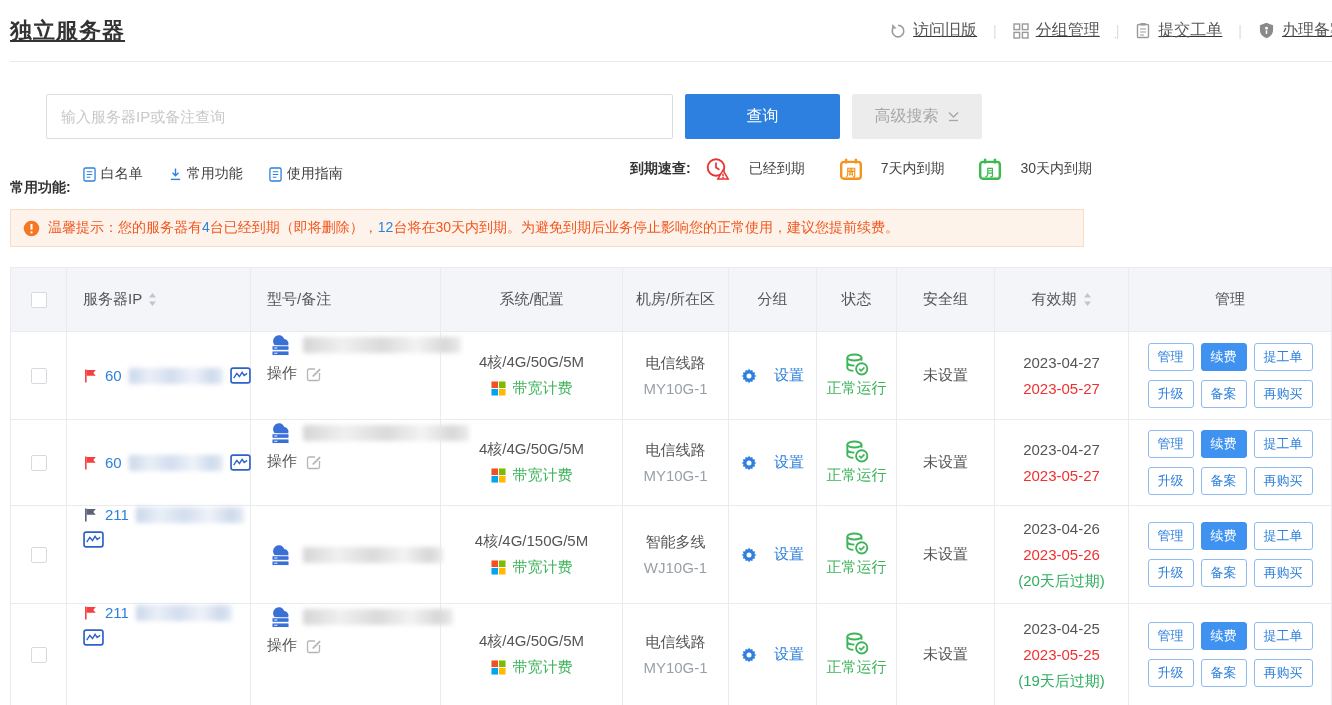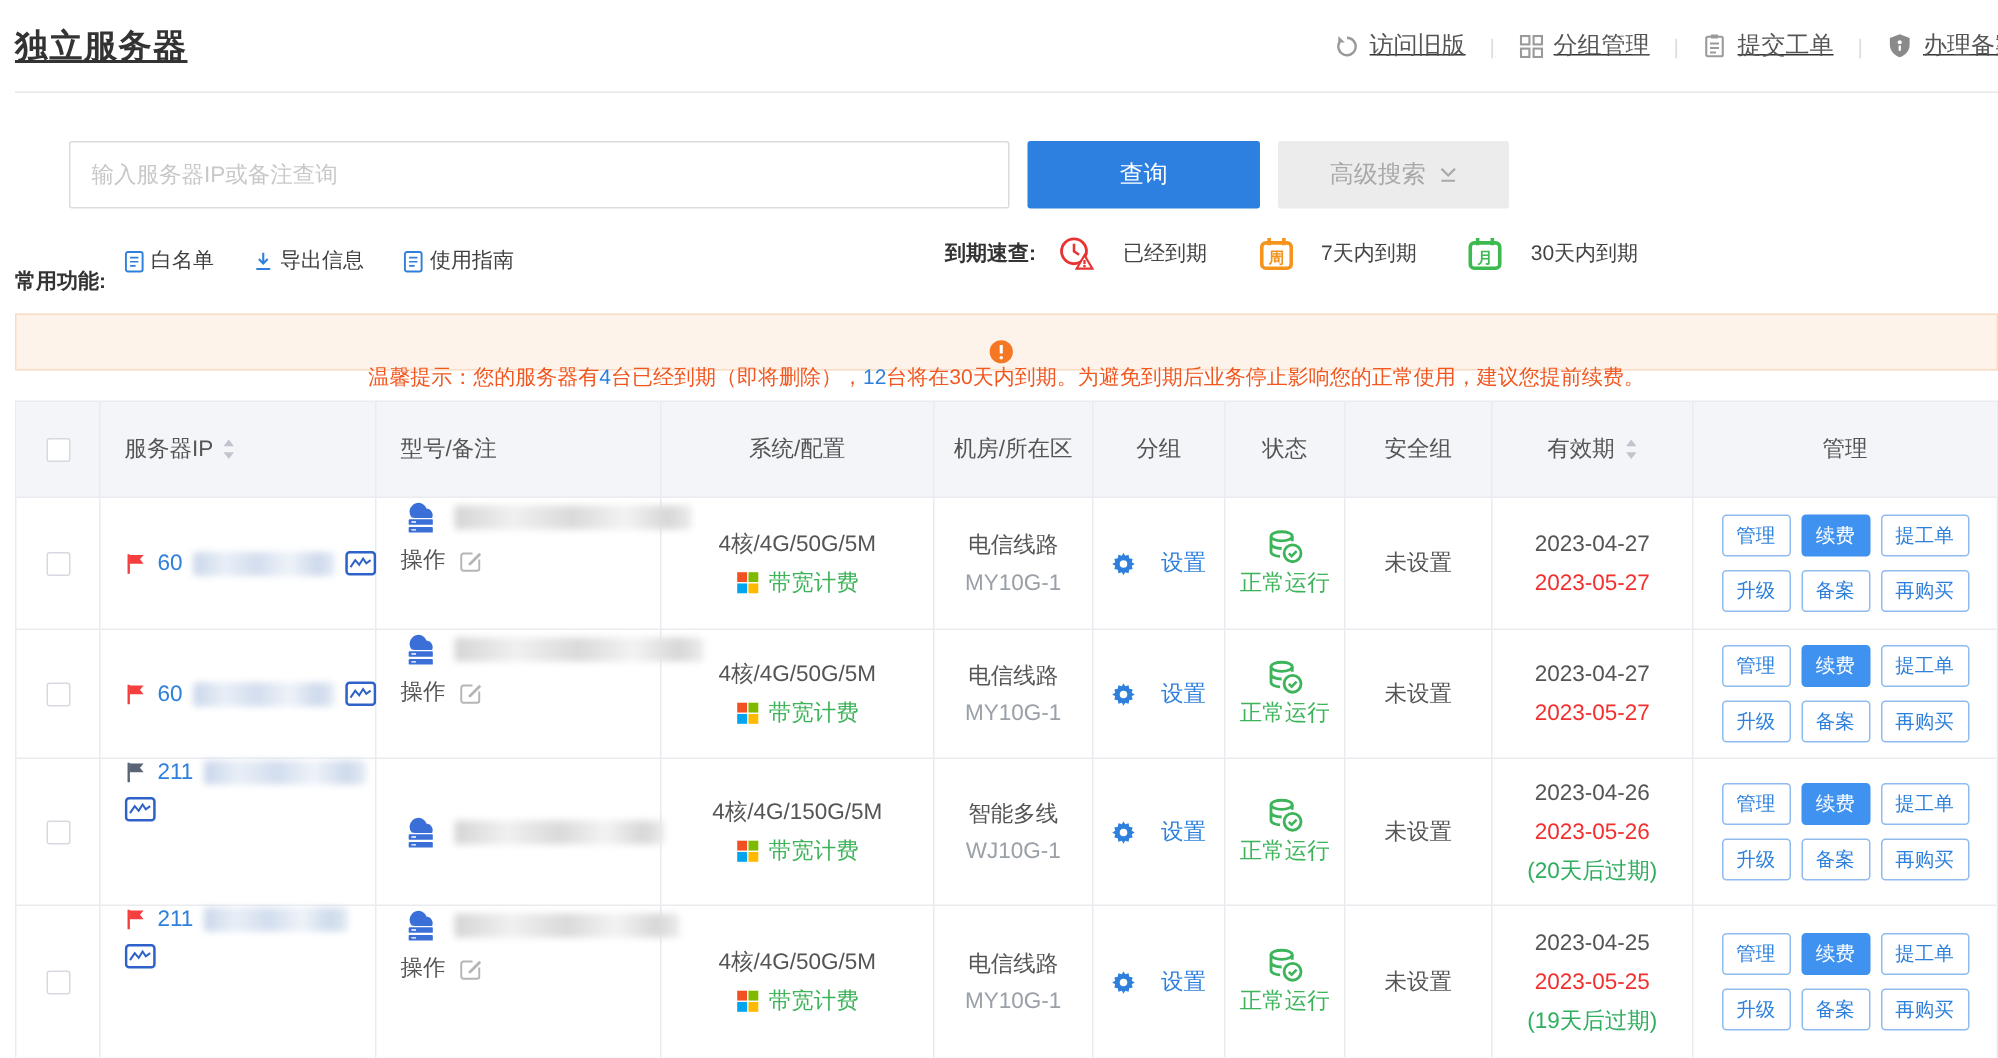--- a/index.html
+++ b/index.html
@@ -14,35 +14,35 @@
   .topnav .navitem { display:flex; align-items:center; gap:7px; cursor:pointer; }
   .topnav .sep { color:#ddd; margin:0 16px; font-size:14px; }
 
   
   .search-row { margin-top:32px; display:flex; align-items:center;padding-left:36px; }
   .search-input { width:627px; height:45px; border:1px solid #dcdcdc; border-radius:2px;
     font-size:15px; padding:0 14px; color:#333; outline:none; font-family:inherit; }
   .search-input::placeholder { color:#c8c8c8; }
   .btn-query { width:155px; height:45px; margin-left:12px; background:#2d80e0; color:#fff;
     border:none; font-size:16px; border-radius:2px; cursor:pointer; font-family:inherit; }
-  .btn-advanced { width:154px; height:45px; margin-left:12px; background:#ececec; color:#a8a8a8;
+  .btn-advanced { width:130px; height:45px; margin-left:12px; background:#ececec; color:#a8a8a8;
     border:none; font-size:16px; border-radius:2px; cursor:pointer; font-family:inherit;
     display:flex; align-items:center; justify-content:center; gap:8px; }
 
   
   .quick-row { margin-top:24px; position:relative; height:22px; display:flex; align-items:center; font-size:14px; }
   .quick-label { font-weight:700; color:#333; margin-right:12px;margin-top:28px; }
   .quick-link { display:flex; align-items:center; gap:5px; color:#404040; margin-right:26px; cursor:pointer;justify-content:flex-end; }
   .expiry-group { position:absolute; left:620px; top:-6px; display:flex; align-items:center; }
   .expiry-label { font-weight:700; color:#333; margin-right:14px; }
   .expiry-item { display:flex; align-items:center; gap:18px; color:#444; margin-right:34px; cursor:pointer; }
 
   
-  .notice { margin-top:24px; width:1322px; height:38px; background:#fdf3ea; border:1px solid #f8dcc3;
-    display:flex; align-items:center; padding:16px 12px; font-size:14px; color:#f2571f;flex-direction:column; }
+  .notice { margin-top:24px; width:1074px; height:38px; background:#fdf3ea; border:1px solid #f8dcc3;
+    display:flex; align-items:center; padding:0 12px; font-size:14px; color:#f2571f; }
   .notice .w-icon { margin-right:8px; display:flex; }
   .notice .num { color:#2e80dc; }
 
   
   .table { margin-top:20px; width:1322px; border:1px solid #e9ebef; border-bottom:none; }
   .trow { display:grid; grid-template-columns:56px 184px 190px 182px 106px 88px 80px 98px 134px minmax(0,1fr); }
   .thead { background:#f3f5f9; height:64px; font-size:15px; color:#333; }
   .cell { border-right:1px solid #e9ebef; border-bottom:1px solid #e9ebef;
     display:flex; align-items:center; justify-content:center; font-size:15px; color:#555; }
   .trow .cell:last-child { border-right:none; }
@@ -160,21 +160,21 @@
         </span>
       <span>白名单</span>
     </span>
     <span class="quick-link">
       <span>
           <svg width="13" height="14" viewBox="0 0 14 14">
             <path d="M7 1v7.2M3.8 5.6L7 8.8l3.2-3.2" fill="none" stroke="#2e80dc" stroke-width="1.5"></path>
             <path d="M2 12.8h10" stroke="#2e80dc" stroke-width="1.5"></path>
           </svg>
         </span>
-      <span>导出信息</span>
+      <span>常用功能</span>
     </span>
     <span class="quick-link">
       <span>
           <svg width="13" height="15" viewBox="0 0 14 16">
             <rect x="1" y="1" width="12" height="14" rx="1.5" fill="none" stroke="#2e80dc" stroke-width="1.4"></rect>
             <path d="M4 5h6M4 8h6M4 11h4" stroke="#2e80dc" stroke-width="1.2"></path>
           </svg>
         </span>
       <span>使用指南</span>
     </span>

